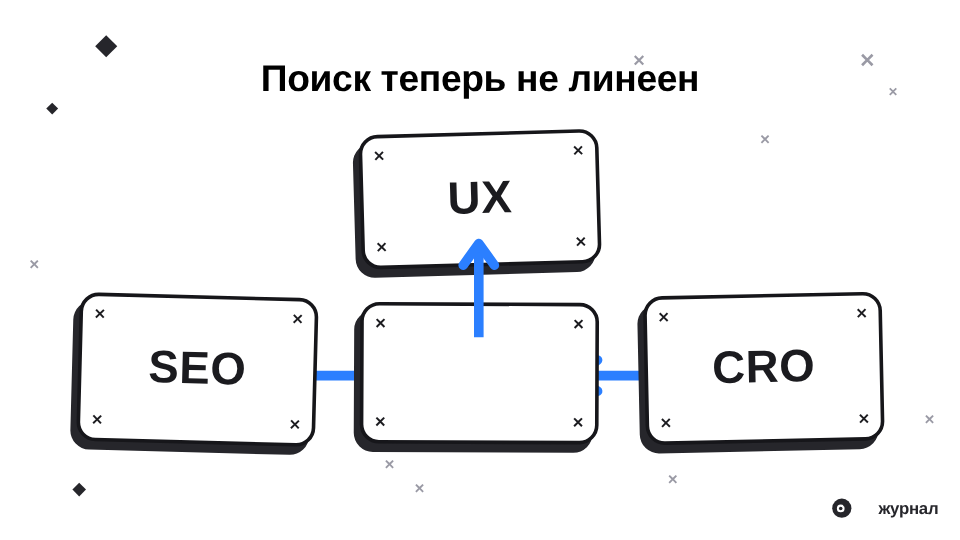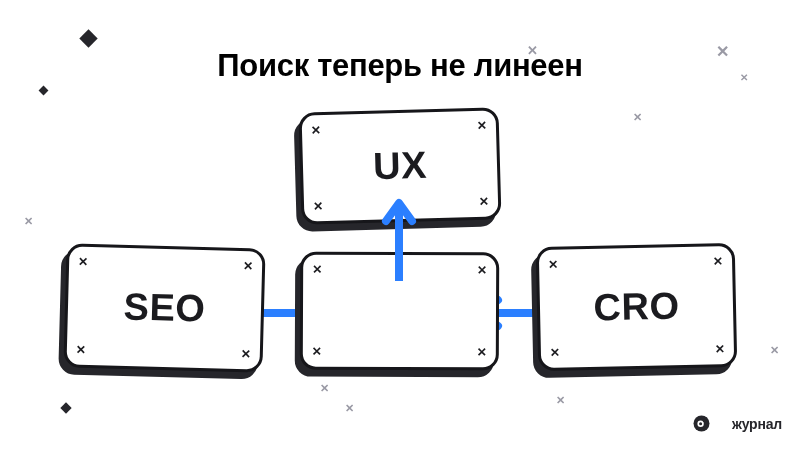--- a/index.html
+++ b/index.html
@@ -107,21 +107,21 @@
     z-index: 1;
     user-select: none;
   }
 
   
   #watermark {
     position: absolute;
     right: 18px;
     bottom: 18px;
     display: flex;
-    align-items: center;
+    align-items: flex-start;
     gap: 22px;
     z-index: 6;
   }
   #watermark .wm-text {
     font-family: "Liberation Sans", sans-serif;
     font-size: 14px;
     font-weight: bold;
     color: #26262b;
     letter-spacing: -0.2px;
   }

